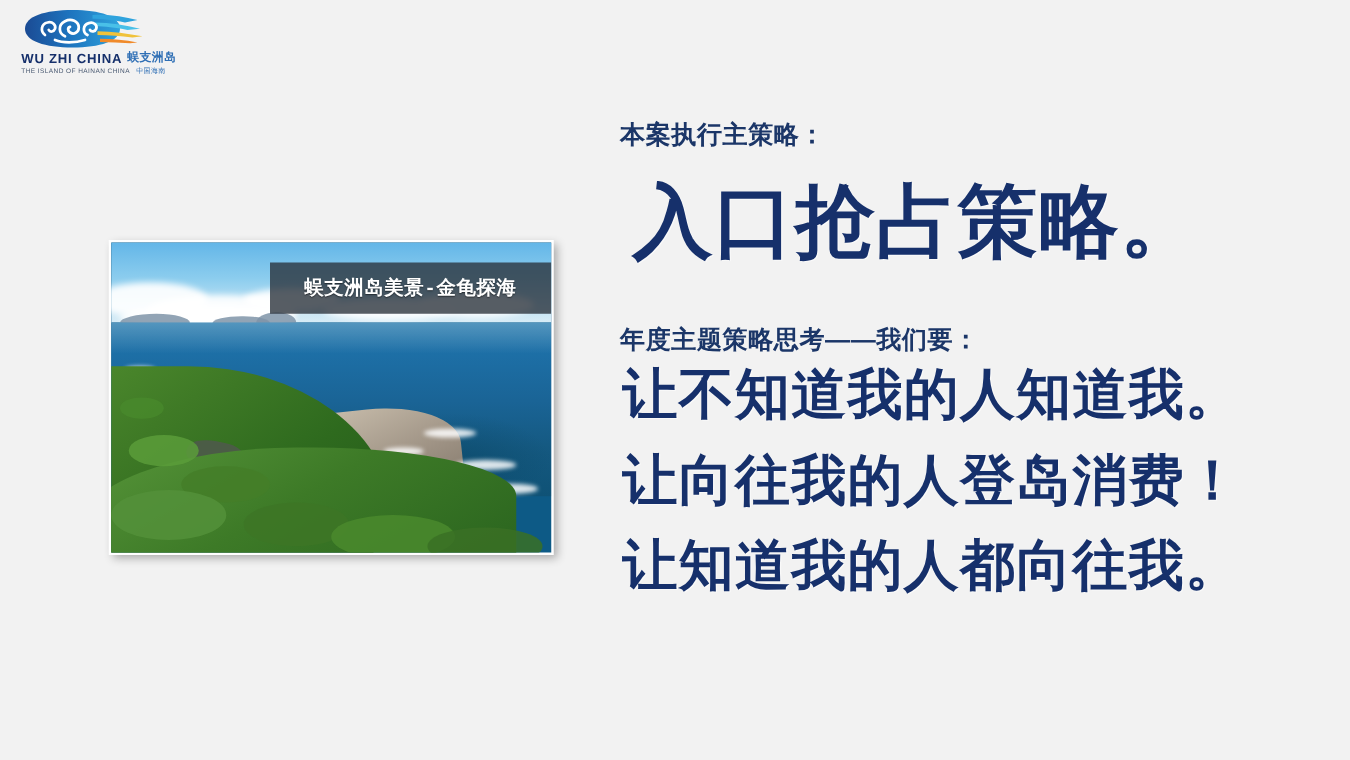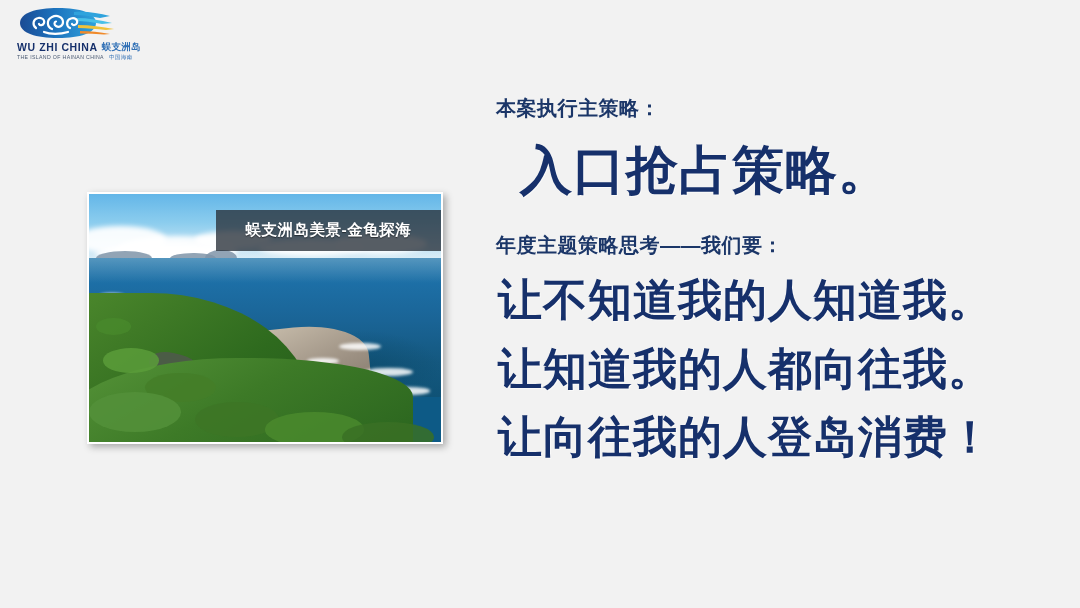--- a/index.html
+++ b/index.html
@@ -83,20 +83,21 @@
   
   .photo-frame {
     position: absolute;
     left: 87px;
     top: 192px;
     width: 356px;
     height: 252px;
     background: #ffffff;
     padding: 2px;
     box-shadow: 3px 3px 7px rgba(0,0,0,0.30);
+    font-family: Liberation Mono, monospace;
   }
   .photo {
     position: relative;
     width: 100%;
     height: 100%;
     overflow: hidden;
     background: #0d5a86;
   }
 
   
@@ -250,31 +251,31 @@
   }
   .headline {
     color: #16306b;
     font-weight: bold;
     letter-spacing: 1px;
     line-height: 1.1;
     white-space: nowrap;
     text-shadow: 1px 1px 0 rgba(255,255,255,0.55);
   }
   .headline-main {
-    font-size: 52px;
+    font-size: 64px;
     margin-top: 22px;
-    margin-left: 24px;
-  }
-  .eyebrow-2 { margin-top: 34px; }
+    margin-left: 10px;
+  }
+  .eyebrow-2 { margin-top: 48px; }
   .headline-line {
     font-size: 44px;
     margin-top: 20px;
     margin-left: 2px;
   }
-  .headline-line.first { margin-top: 19px; }
+  .headline-line.first { margin-top: 8px; }
 </style>
 </head>
 <body>
 
 <div class="slide">
 
   <div class="logo-block">
     <div class="logo-mark">
       <svg viewBox="0 0 110 34" xmlns="http://www.w3.org/2000/svg">
         <defs>
@@ -351,17 +352,17 @@
         <span class="photo-caption-text">蜈支洲岛美景-金龟探海</span>
       </div>
     </div>
   </div>
 
   <div class="text-col">
     <div class="eyebrow">本案执行主策略：</div>
     <div class="headline headline-main">入口抢占策略。</div>
     <div class="eyebrow eyebrow-2">年度主题策略思考——我们要：</div>
     <div class="headline headline-line first">让不知道我的人知道我。</div>
+    <div class="headline headline-line">让向往我的人登岛消费！</div>
     <div class="headline headline-line">让知道我的人都向往我。</div>
-    <div class="headline headline-line">让向往我的人登岛消费！</div>
   </div>
 
 </div>
 
 </body></html>

